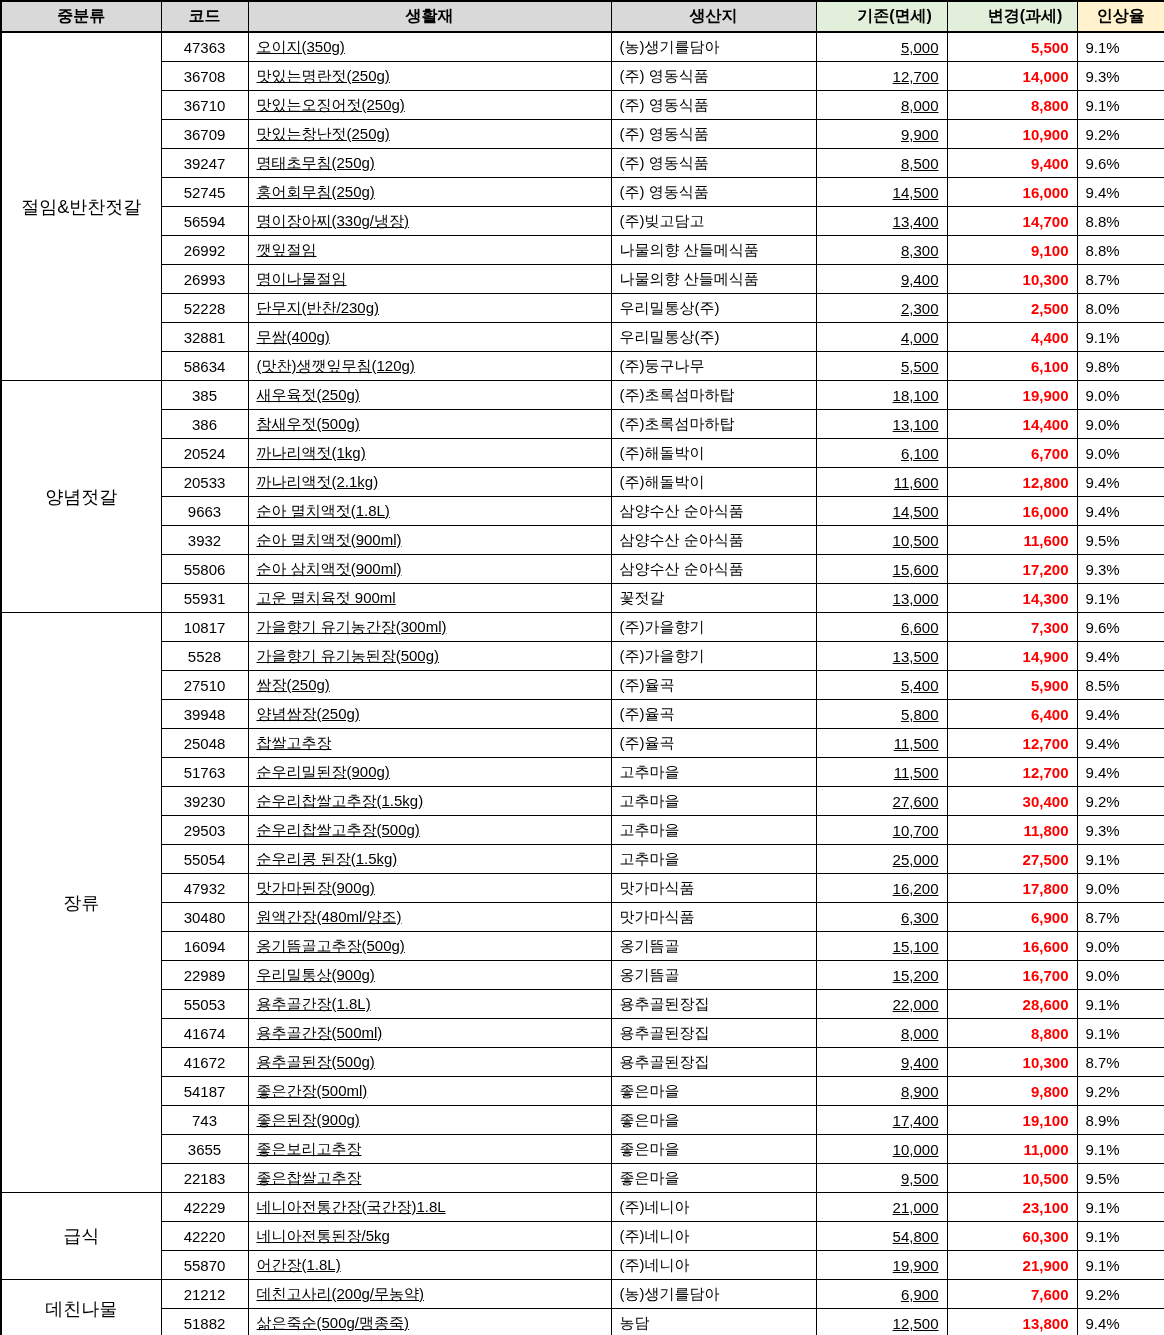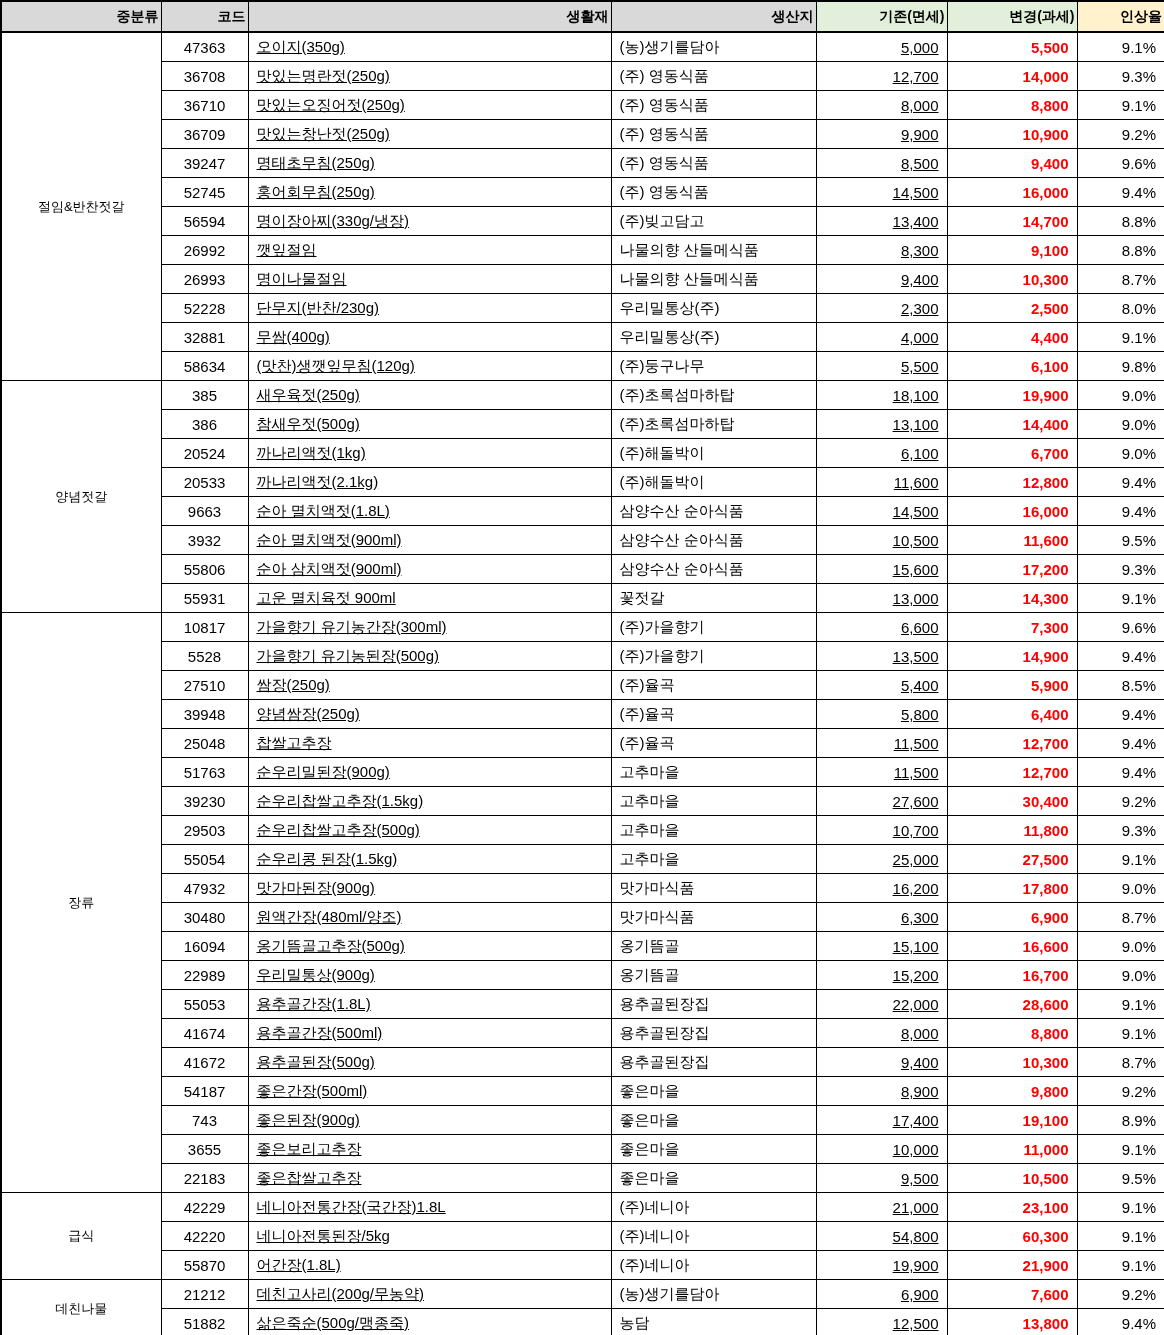--- a/index.html
+++ b/index.html
@@ -5,32 +5,32 @@
   :root{
     --header-gray:#D9D9D9; --header-green:#E2EFDA; --header-yellow:#FFF2CC;
     --changed-price-red:#FF0000; --border:#000000; --text:#000000;
   }
   html,body{margin:0;padding:0;background:#fff;}
   body{font-family:"Liberation Sans","DejaVu Sans",sans-serif;color:var(--text);}
   table{border-collapse:collapse;table-layout:fixed;width:1164px;border:2px solid var(--border);}
   col.c-cat{width:160px;} col.c-code{width:87px;} col.c-prod{width:363px;}
   col.c-maker{width:205px;} col.c-old{width:131px;} col.c-new{width:130px;} col.c-rate{width:88px;}
   th,td{border:1px solid var(--border);font-size:15px;overflow:hidden;white-space:nowrap;padding:0 8px;}
-  thead th{height:29px;font-weight:bold;font-size:14px;text-align:right;border-bottom:2px solid var(--border);padding:0 2px;}
+  thead th{height:29px;font-weight:bold;font-size:16px;text-align:center;border-bottom:2px solid var(--border);padding:0 2px;}
   th.hdr-gray{background:var(--header-gray);}
   th.hdr-green{background:var(--header-green);padding-left:28px;}
   th.hdr-yellow{background:var(--header-yellow);}
   tbody td{height:28px;}
-  td.cat{text-align:center;font-size:13px;}
+  td.cat{text-align:center;font-size:18px;}
   td.code{text-align:center;}
   td.product{text-align:left;text-decoration:underline;}
   td.producer{text-align:left;}
   td.old_price{text-align:right;text-decoration:underline;}
   td.new_price{text-align:right;color:var(--changed-price-red);font-weight:bold;}
-  td.rate{text-align:right;}
+  td.rate{text-align:left;}
 </style>
 </head>
 <body>
 
 <table>
   <colgroup>
     <col class="c-cat">
       <col class="c-code">
       <col class="c-prod">
       <col class="c-maker">

